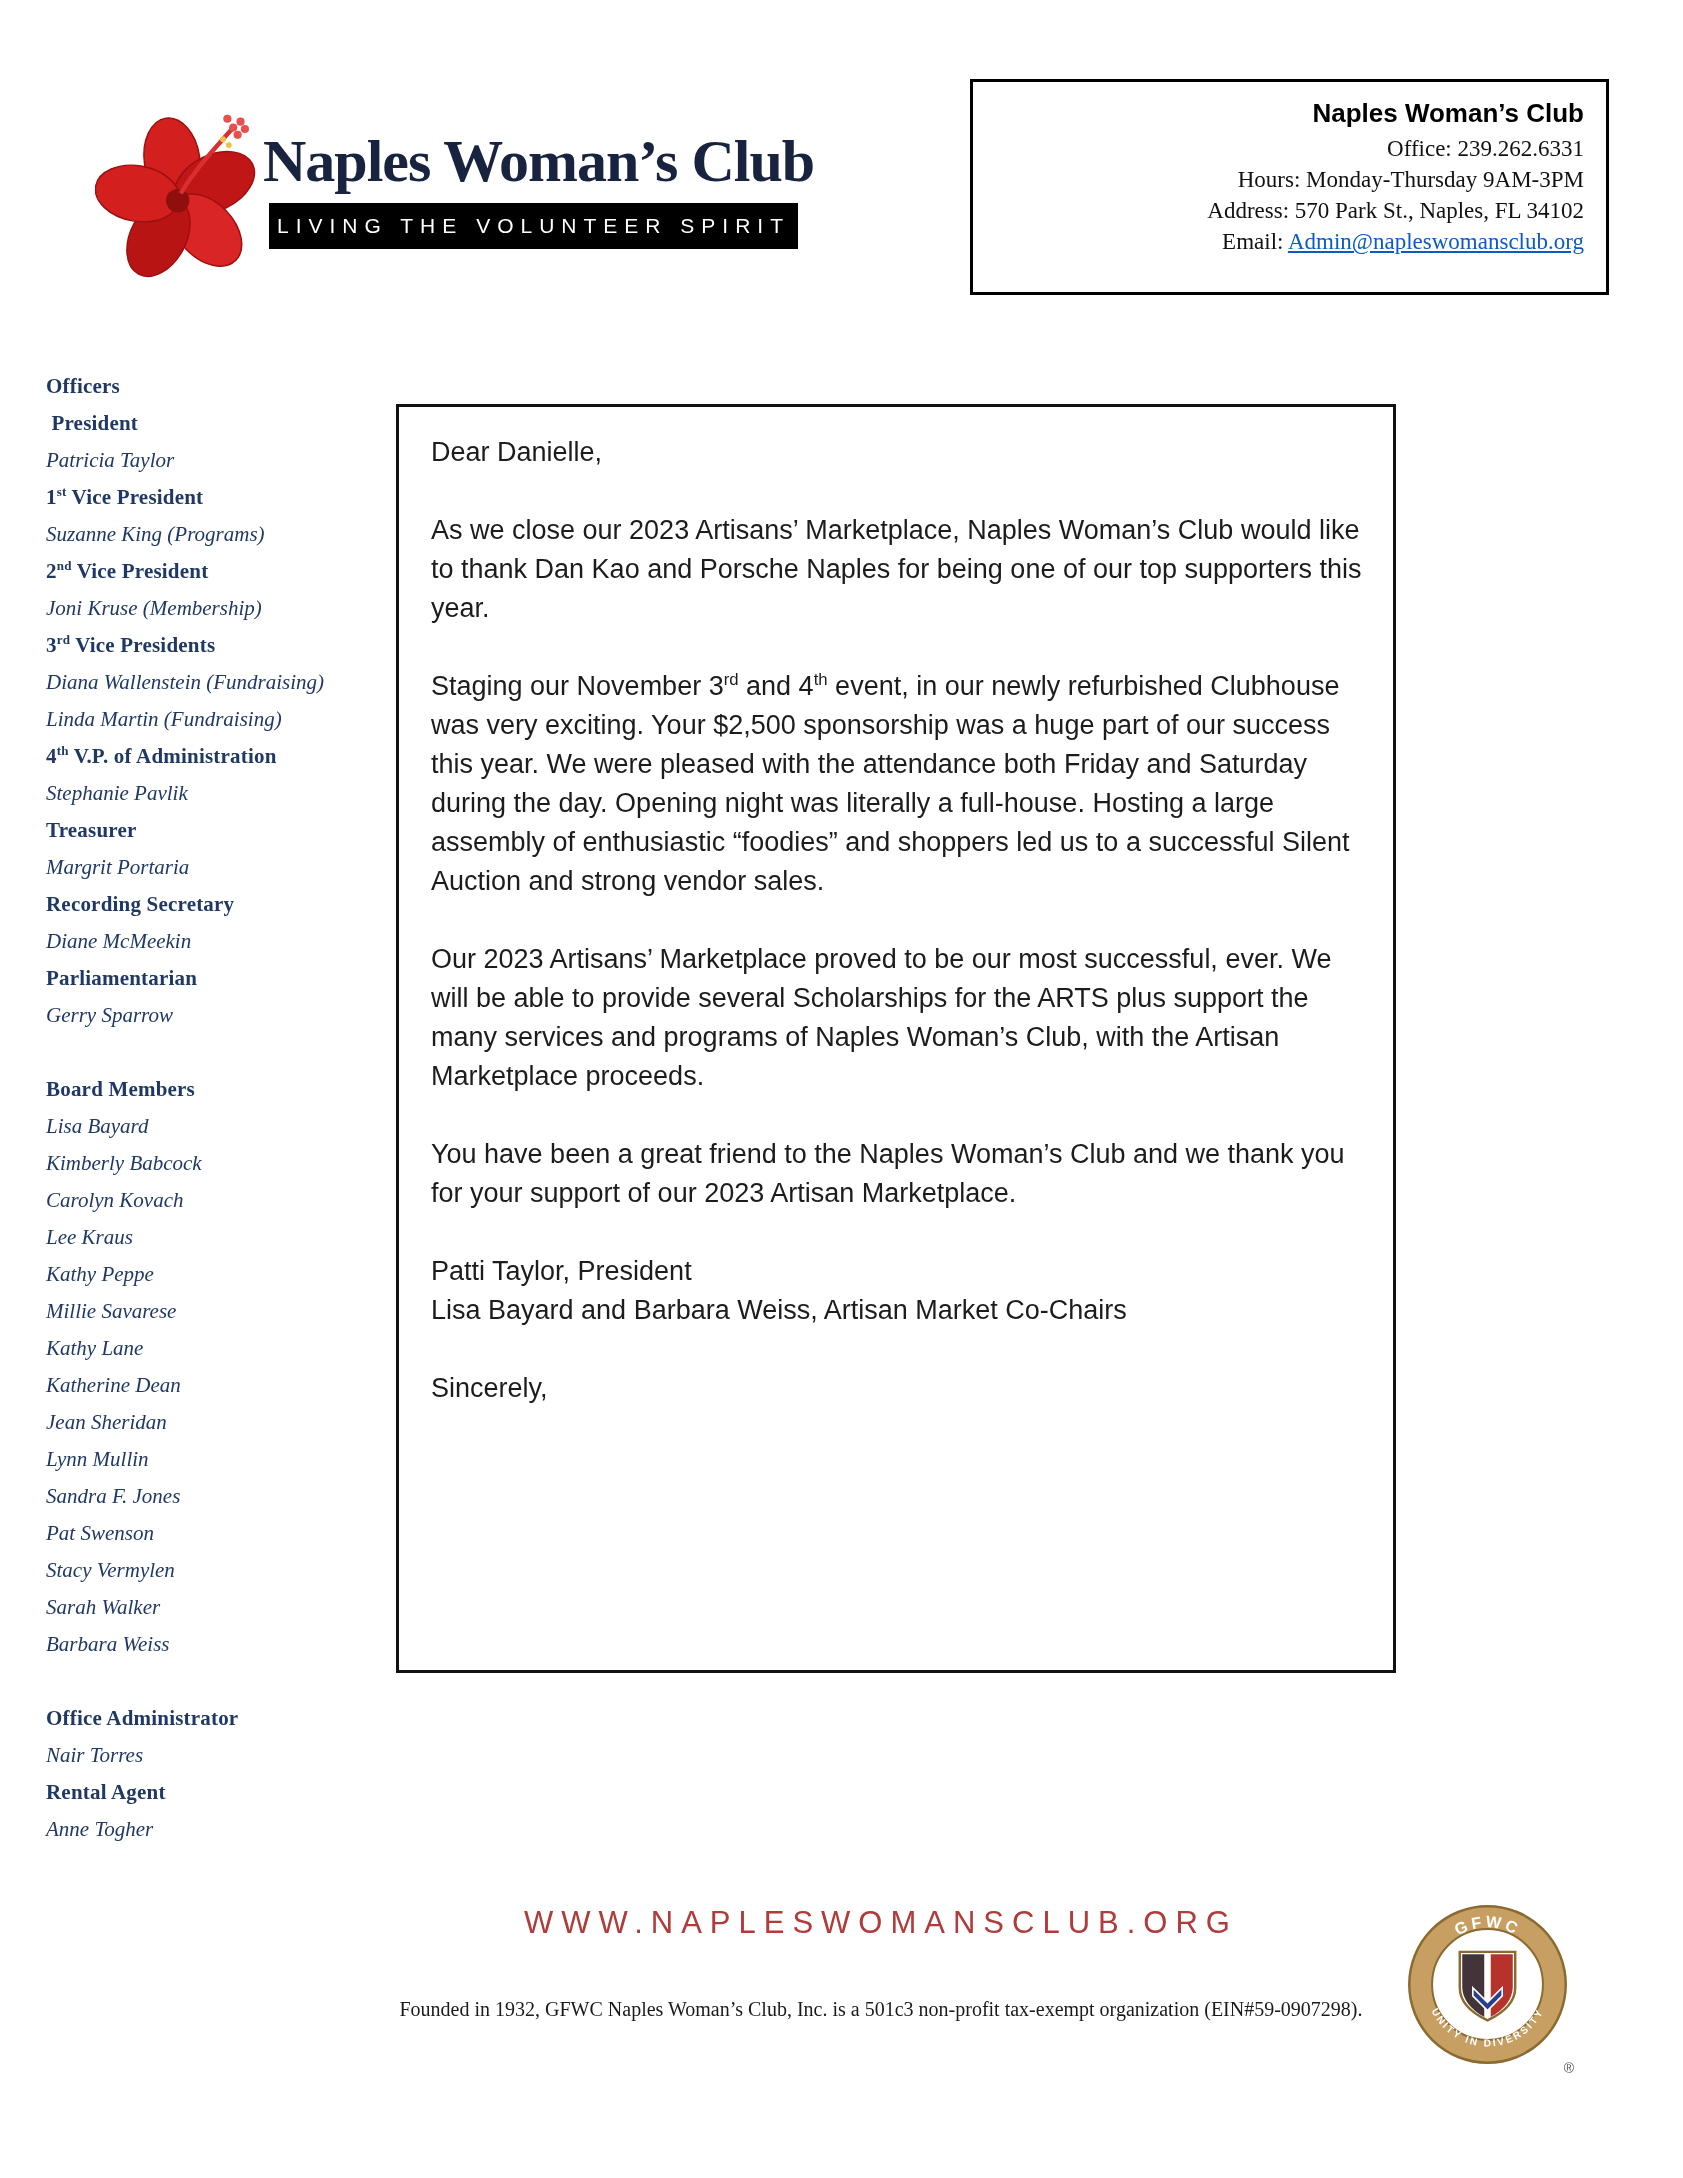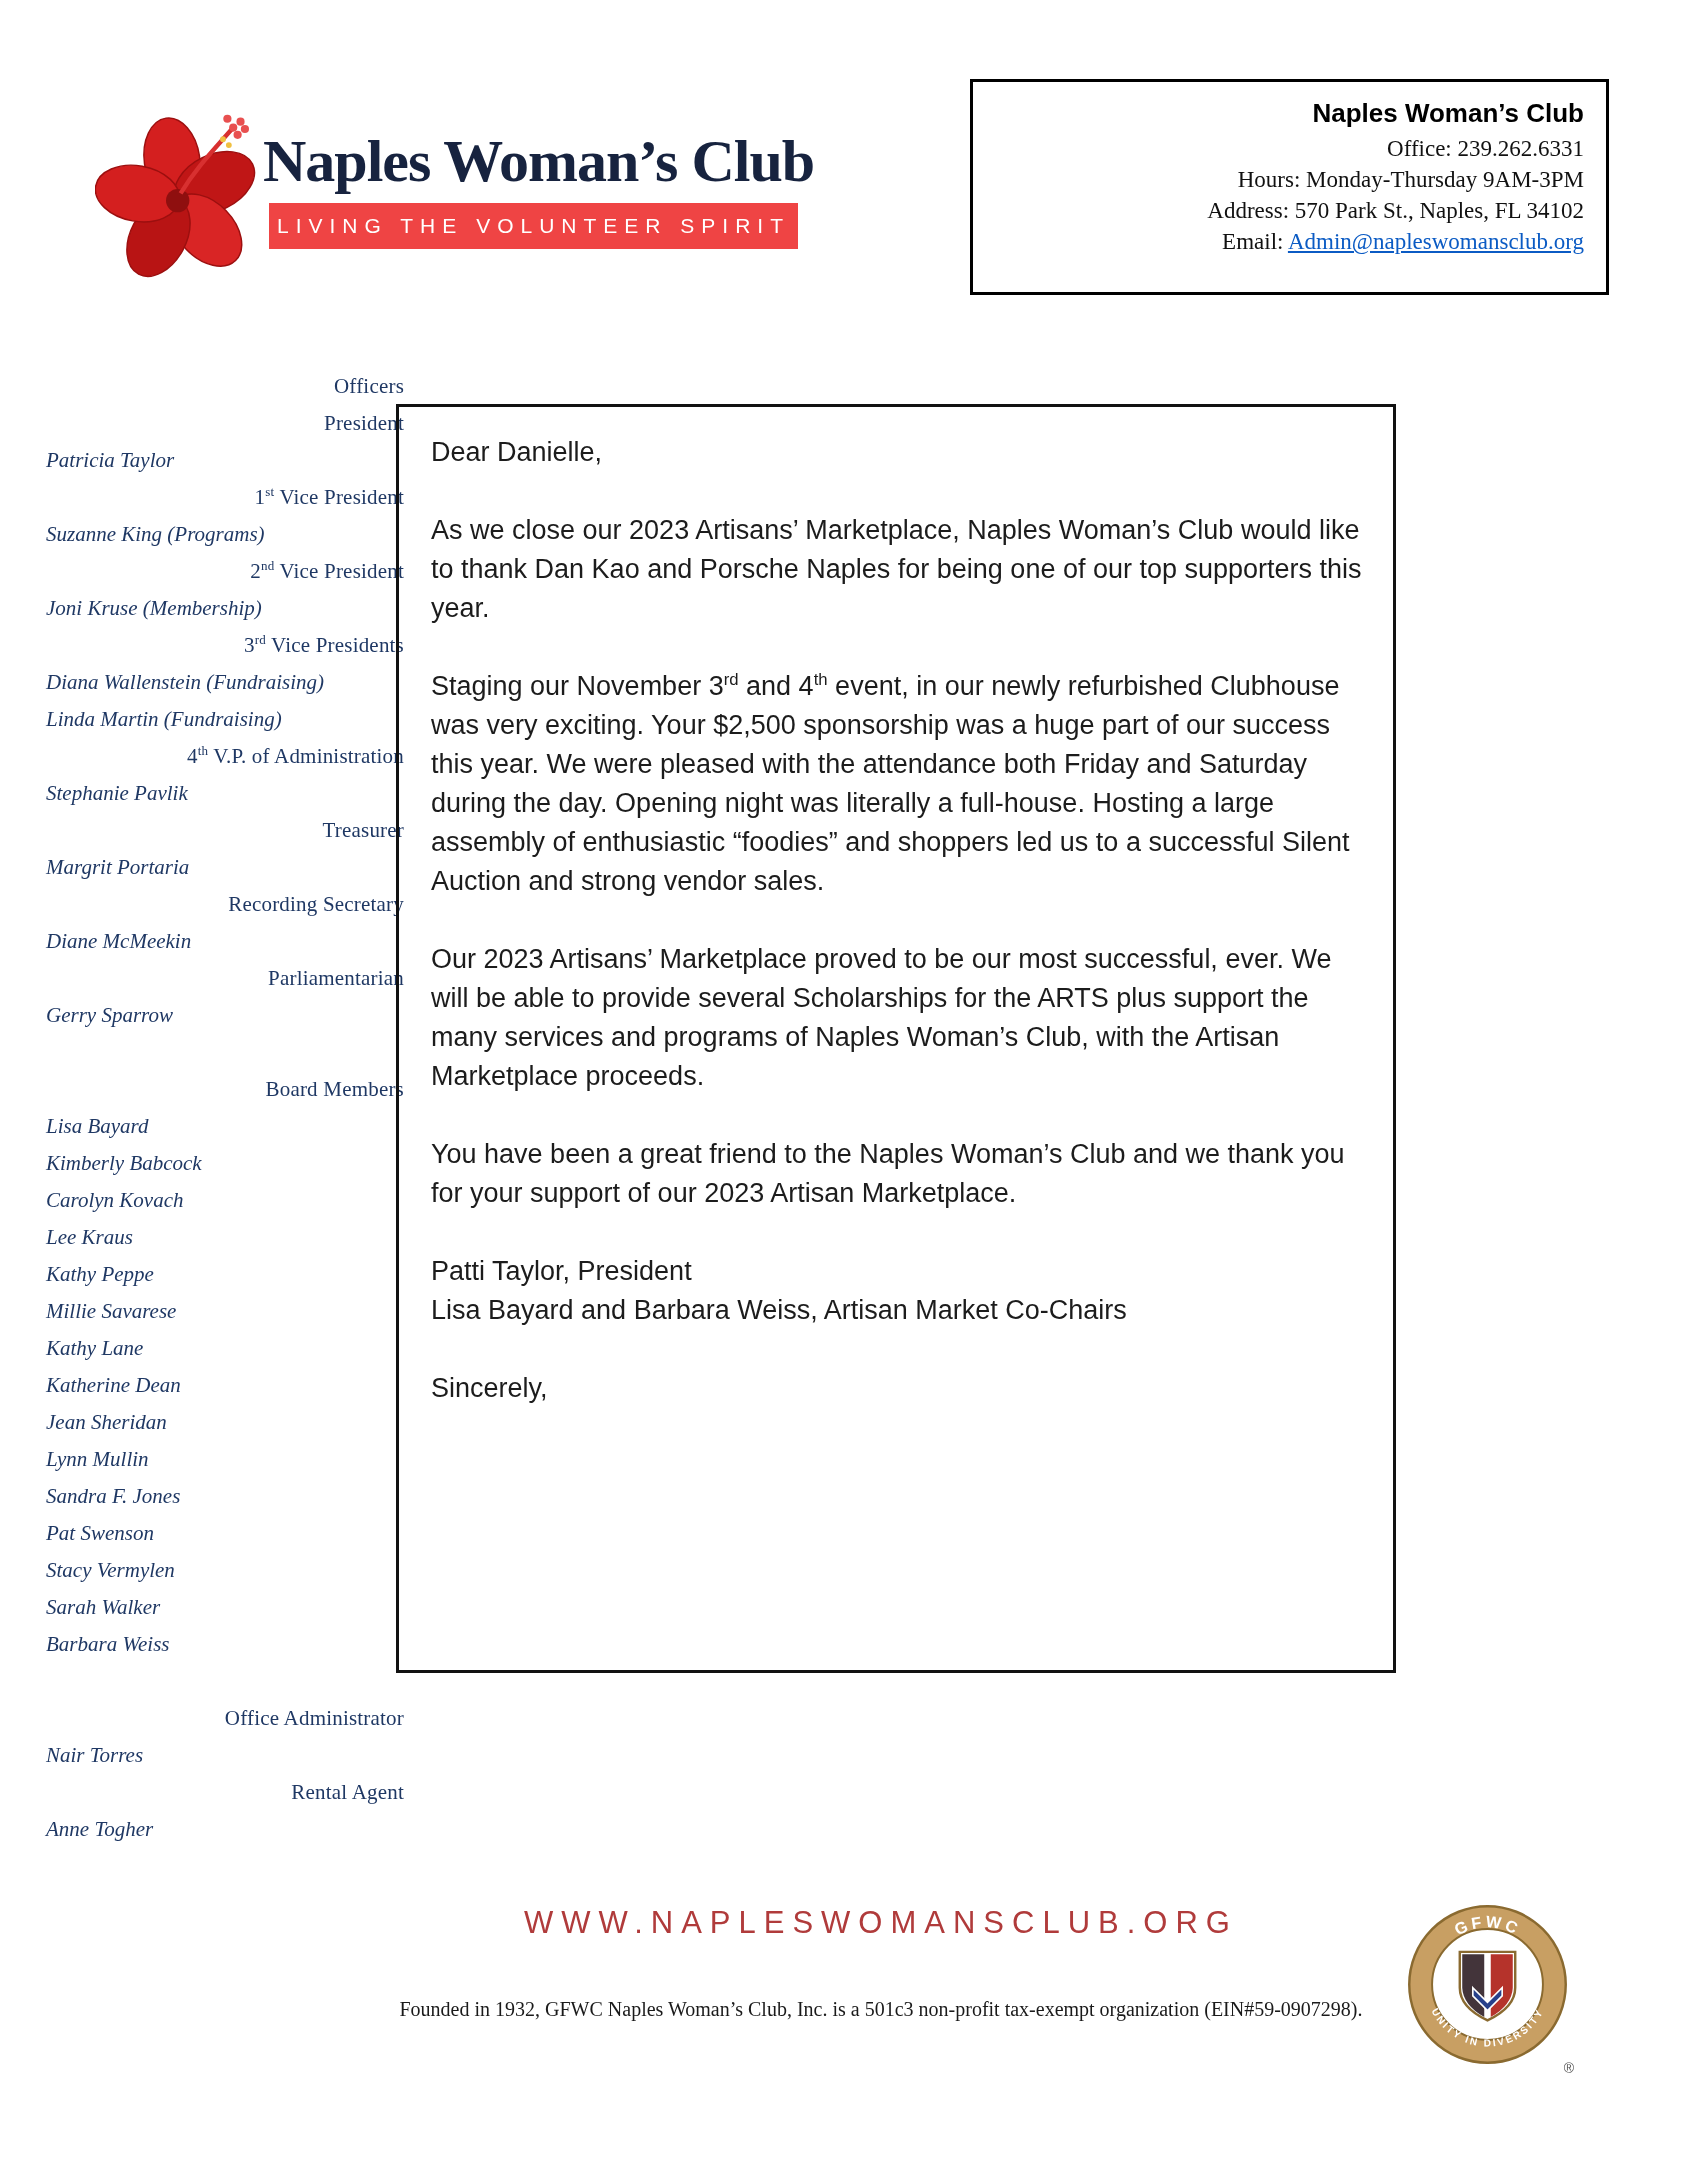--- a/index.html
+++ b/index.html
@@ -19,21 +19,21 @@
   .contact-box{position:absolute;left:970px;top:79px;width:639px;height:216px;
                border:3px solid #000;box-sizing:border-box;text-align:right;
                padding:16px 22px 0 20px;}
   .cb-title{font-size:26px;font-weight:bold;color:#000;margin-bottom:4px;}
   .cb-line{font-family:"Liberation Serif",serif;font-size:23px;line-height:31px;color:#111;}
   .email-link{color:#0b5bc4;text-decoration:underline;cursor:pointer;}
 
   
   .sidebar{position:absolute;left:46px;top:368px;width:358px;color:#1f3864;
            font-family:"Liberation Serif",serif;font-size:21px;}
-  .sb-heading{font-weight:normal;line-height:37px;white-space:pre;letter-spacing:0.2px;text-align:right;}
+  .sb-heading{font-weight:bold;line-height:37px;white-space:pre;letter-spacing:0.2px;}
   .sb-name{font-style:italic;line-height:37px;white-space:pre;}
   .sb-gap{height:37px;}
   sup{font-size:62%;line-height:0;}
 
   
   .letter-box{position:absolute;left:396px;top:404px;width:1000px;height:1269px;
               border:3px solid #111;box-sizing:border-box;padding:26px 30px 0 32px;}
   .letter-box p{margin:0 0 39px 0;font-size:27px;line-height:39px;color:#1c1c1c;}
 
   
@@ -69,21 +69,21 @@
         <circle cx="89" cy="19" r="2.8"></circle>
           <circle cx="96" cy="30" r="2.8"></circle>
         <circle cx="101" cy="26" r="2.8"></circle>
       </g>
       <g fill="#f0c040">
         <circle cx="86" cy="33" r="2"></circle>
           <circle cx="90" cy="37" r="2"></circle>
       </g>
     </svg>
     <div class="logo-title" style="color: rgb(23, 35, 63);">Naples Woman’s Club</div>
-    <div class="logo-banner" style="background: #ef4444;">LIVING THE VOLUNTEER SPIRIT</div>
+    <div class="logo-banner" style="background: #000000;">LIVING THE VOLUNTEER SPIRIT</div>
   </div>
 
   <div class="contact-box">
     <div class="cb-title">Naples Woman’s Club</div>
     <div class="cb-line">Office: 239.262.6331</div>
     <div class="cb-line">Hours: Monday-Thursday 9AM-3PM</div>
     <div class="cb-line">Address: 570 Park St., Naples, FL 34102</div>
     <div class="cb-line"><span>Email: </span><a class="email-link" href="#" style="color: rgb(11, 91, 196);">Admin@napleswomansclub.org</a></div>
   </div>
 

